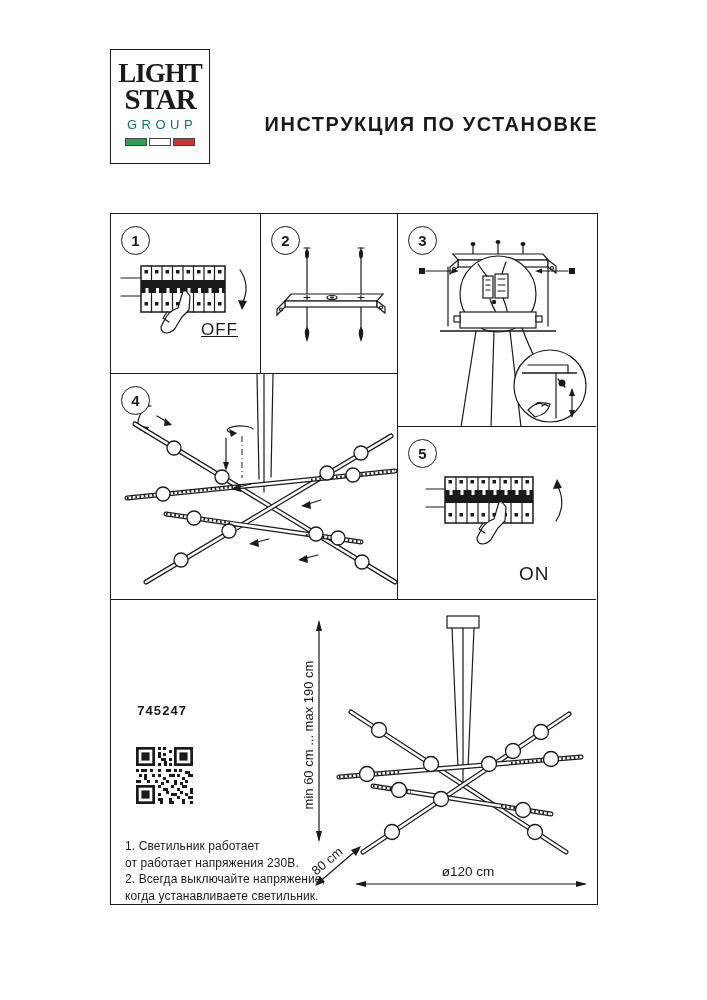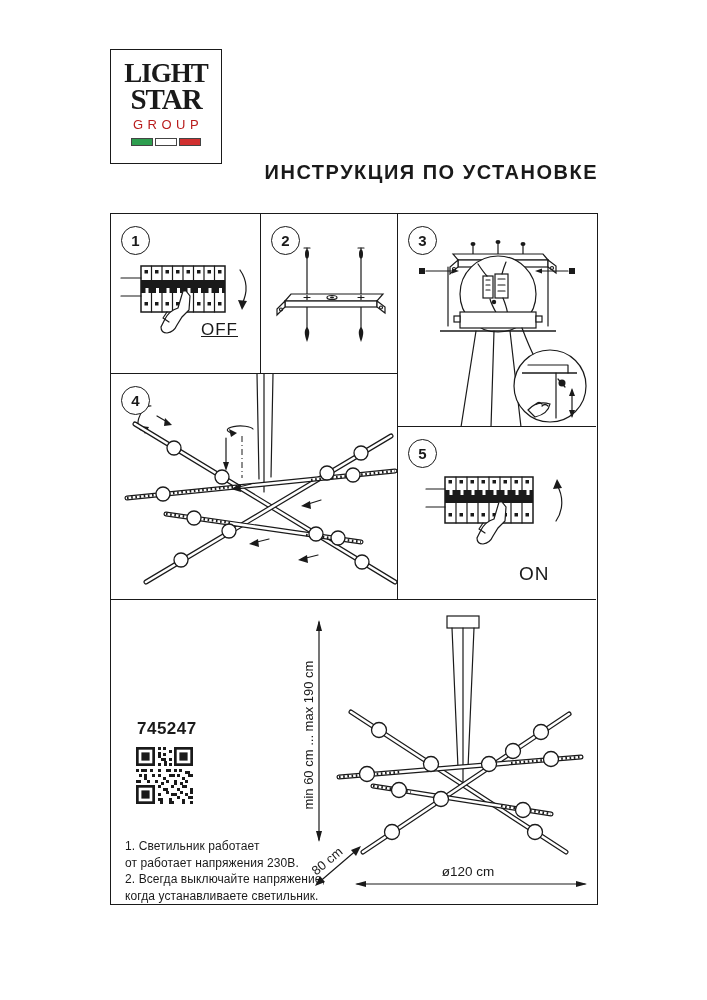--- a/index.html
+++ b/index.html
@@ -1,31 +1,31 @@
 <!DOCTYPE html>
 <html><head>
 <meta charset="utf-8">
 <style>
   html,body{margin:0;padding:0;background:#ffffff;}
   .page{position:relative;width:707px;height:1000px;background:#fff;overflow:hidden;
         font-family:"Liberation Sans",sans-serif;color:#1a1a1a;}
   
-  .logo{position:absolute;left:110px;top:49px;width:112px;height:115px;border:1.5px solid #1a1a1a;
+  .logo{position:absolute;left:110px;top:49px;width:100px;height:115px;border:1.5px solid #1a1a1a;
         box-sizing:border-box;text-align:center;background:#fff;}
   .logo .l1{font-family:"Liberation Serif",serif;font-weight:700;font-size:27px;line-height:26px;
             letter-spacing:-1px;margin-top:10px;}
   .logo .l2{font-family:"Liberation Serif",serif;font-weight:700;font-size:29px;line-height:27px;
             letter-spacing:-1px;}
-  .logo .l3{font-size:13px;font-weight:400;letter-spacing:4.5px;margin-top:4px;margin-left:4px;color:#b91c1c;}
+  .logo .l3{font-size:13px;font-weight:400;letter-spacing:4.5px;margin-top:4px;margin-left:4px;color:#0f766e;}
   .flag{display:flex;justify-content:center;gap:2px;margin-top:6px;}
   .flag span{display:block;width:20px;height:6px;border:1px solid #444;}
   .hdr-right{position:absolute;right:109px;top:40px;text-align:right;font-weight:700;
              font-size:17px;line-height:24px;letter-spacing:.4px;}
   .hdr-title{position:absolute;right:109px;top:112px;text-align:right;font-weight:700;
-             font-size:20px;line-height:25px;letter-spacing:1.5px;margin-top:48px;}
+             font-size:20px;line-height:25px;letter-spacing:1.5px;}
   
   .grid{position:absolute;left:110px;top:213px;width:488px;height:692px;border:1.5px solid #1a1a1a;
         box-sizing:border-box;background:#fff;}
   .panel{position:absolute;box-sizing:border-box;background:#fff;}
   .bR{border-right:1.5px solid #1a1a1a;}
   .bB{border-bottom:1.5px solid #1a1a1a;}
   .p1{left:0;top:0;width:150px;height:160px;}
   .p2{left:150px;top:0;width:137px;height:160px;}
   .p3{left:287px;top:0;width:198px;height:213px;}
   .p4{left:0;top:160px;width:287px;height:226px;}
@@ -40,21 +40,21 @@
   .s{stroke:#1a1a1a;fill:none;stroke-width:1.2px;stroke-linejoin:round;stroke-linecap:round;}
   .s15{stroke:#1a1a1a;fill:none;stroke-width:1.5px;}
   .f{fill:#1a1a1a;stroke:none;}
   .w{fill:#fff;stroke:#1a1a1a;stroke-width:1.2px;}
   .tubeO{stroke:#1a1a1a;stroke-width:5px;fill:none;stroke-linecap:round;}
   .tubeI{stroke:#fff;stroke-width:2.6px;fill:none;stroke-linecap:round;}
   .thr{stroke:#1a1a1a;stroke-width:2.6px;fill:none;stroke-dasharray:1.6 2.6;stroke-linecap:butt;}
   .sph{fill:#fff;stroke:#1a1a1a;stroke-width:1.3px;}
   .dd{stroke:#1a1a1a;stroke-width:1px;fill:none;stroke-dasharray:6 3 1 3;}
   
-  .article{position:absolute;left:26px;top:119px;font-size:17px;font-weight:700;letter-spacing:.5px;}
+  .article{position:absolute;left:26px;top:104px;font-size:13px;font-weight:700;letter-spacing:.5px;font-family:Liberation Mono, monospace;}
   .notes{position:absolute;left:14px;top:222px;font-size:12px;line-height:16.5px;letter-spacing:.1px;margin-top:16px;}
   .dimv{position:absolute;left:197px;top:135px;width:0;height:0;}
   .dimv span{position:absolute;transform:translate(-50%,-50%) rotate(-90deg);white-space:nowrap;
              font-size:13px;font-weight:500;}
   .dim80{position:absolute;left:216px;top:261px;width:0;height:0;}
   .dim80 span{position:absolute;transform:translate(-50%,-50%) rotate(-40deg);white-space:nowrap;
               font-size:13px;font-weight:500;}
   .dim120{position:absolute;left:357px;top:271px;width:0;height:0;}
   .dim120 span{position:absolute;transform:translate(-50%,-50%);white-space:nowrap;
                font-size:13.5px;font-weight:500;}

